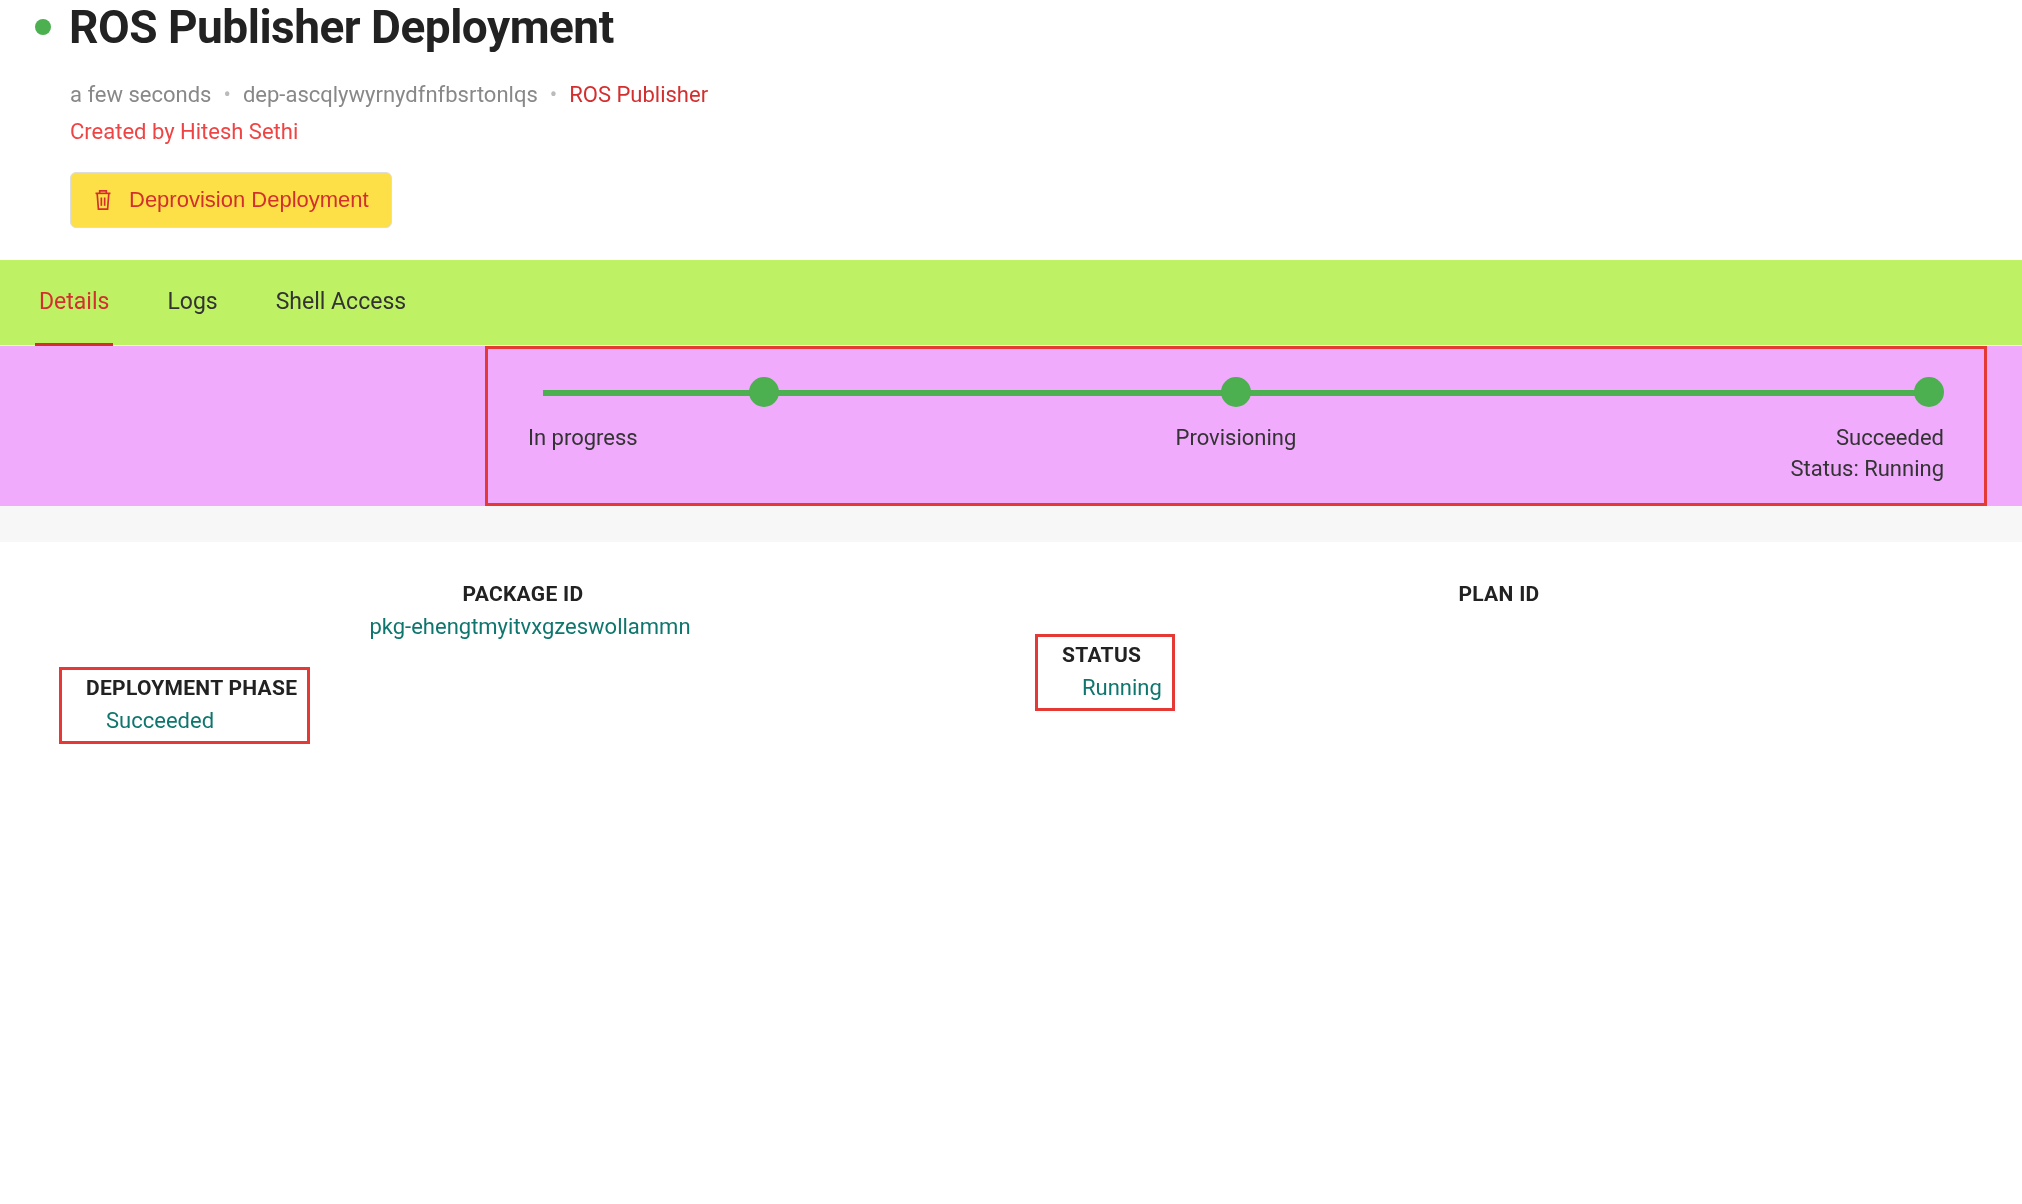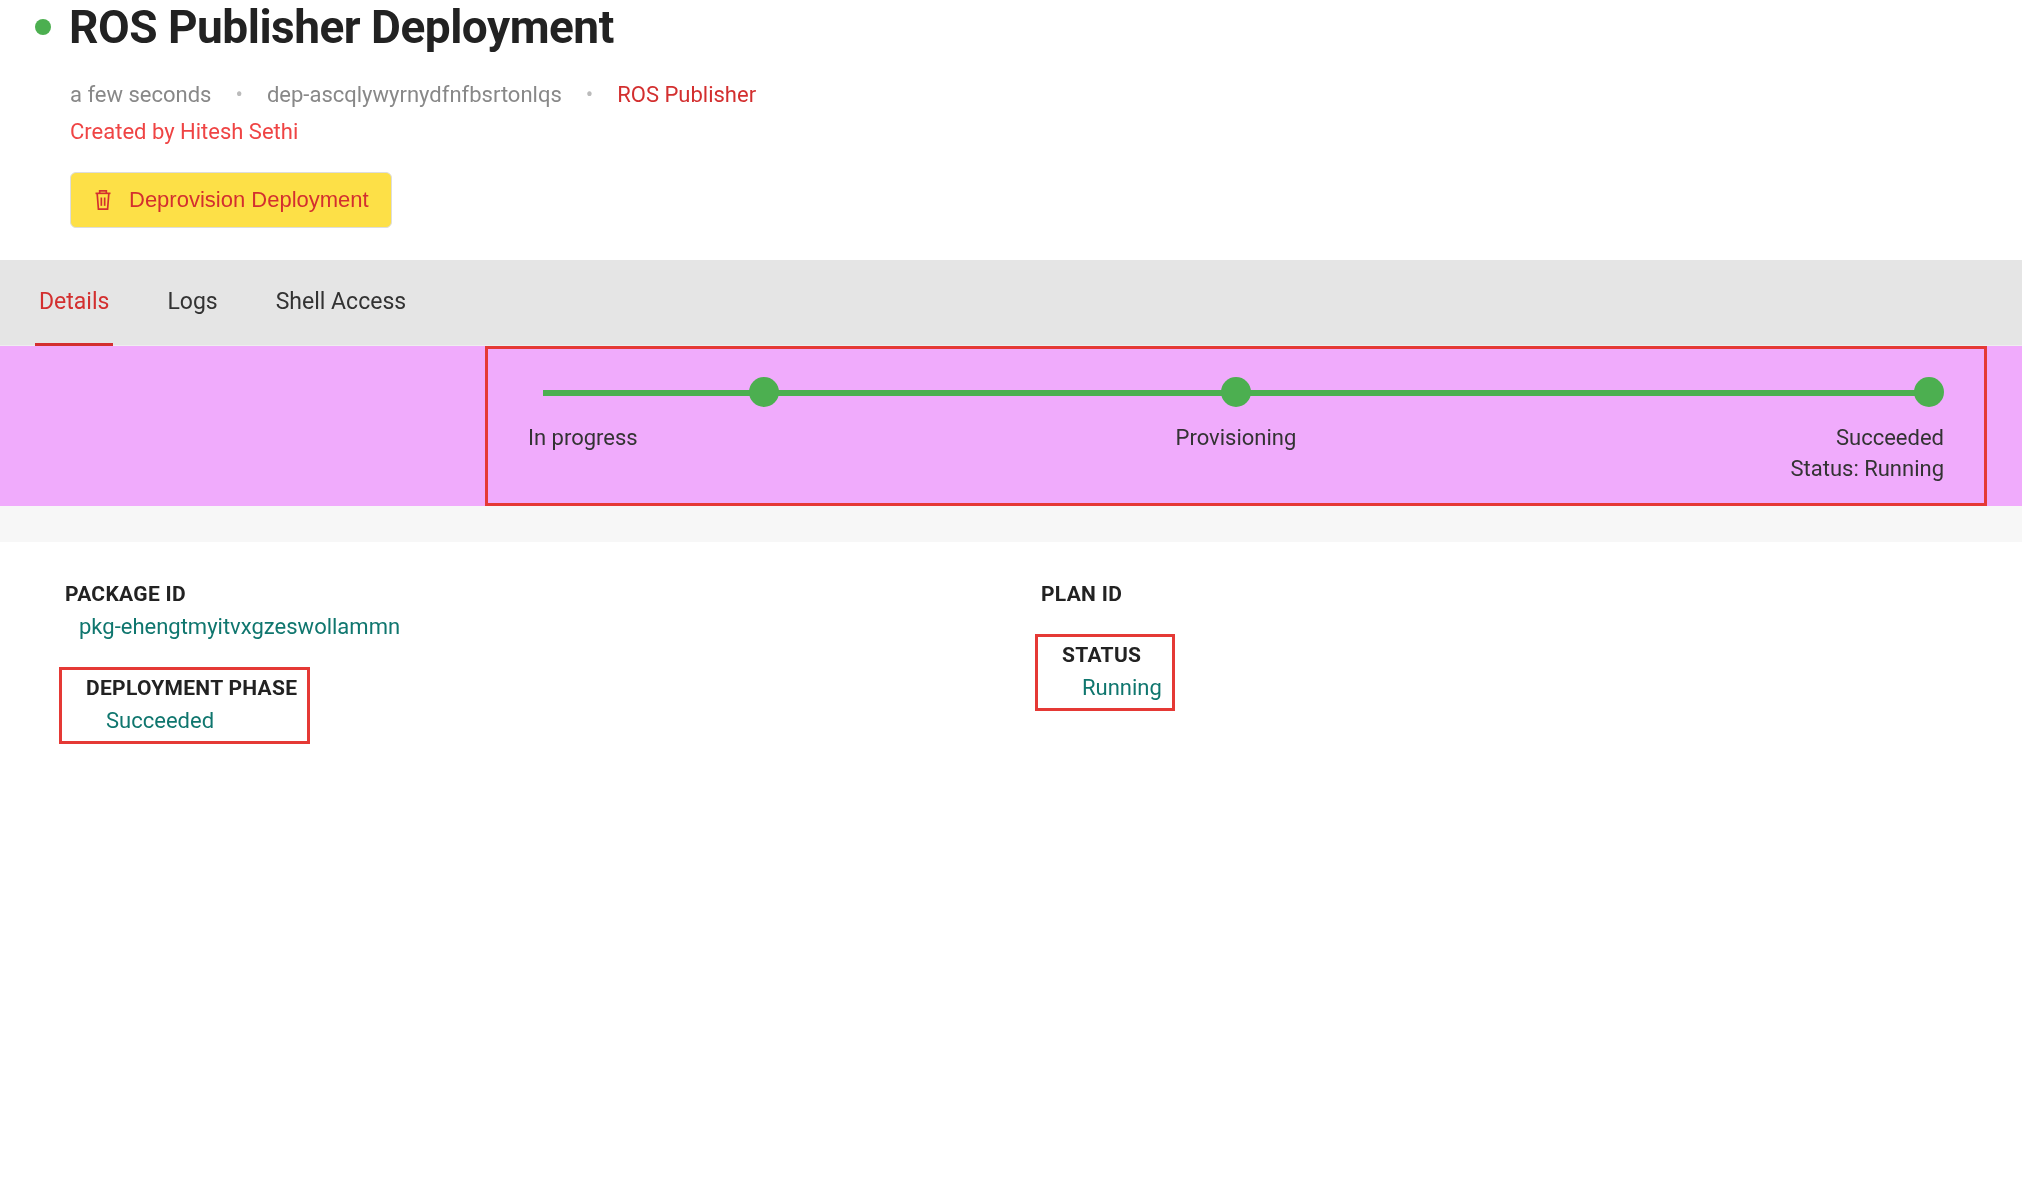--- a/index.html
+++ b/index.html
@@ -28,21 +28,21 @@
       font-size: 46px;
       font-weight: 700;
       color: #222;
       letter-spacing: -0.5px;
     }
     .meta-row {
       margin-top: 28px;
       margin-left: 35px;
       display: flex;
       align-items: center;
-      gap: 24px;
+      gap: 12px;
       color: #888;
       font-size: 22px;
     }
     .meta-sep {
       color: #bbb;
     }
     .meta-link {
       color: #d32f2f;
     }
     .created-by {
@@ -66,21 +66,21 @@
       color: #d32f2f;
       font-size: 22px;
       cursor: pointer;
     }
     .trash-icon {
       width: 20px;
       height: 24px;
     }
     .tabs-bar {
       margin-top: 32px;
-      background: #e5e5e5;
+      background: #bef264;
       border-bottom: 1px solid #eee;
       display: flex;
       gap: 50px;
       padding: 0 35px;
     }
     .tab {
       padding: 28px 4px;
       font-size: 23px;
       color: #333;
       cursor: pointer;
@@ -158,20 +158,21 @@
     .details-grid {
       padding: 40px 65px 30px 65px;
       display: flex;
       gap: 60px;
     }
     .details-col {
       flex: 1;
     }
     .detail-block {
       margin-bottom: 28px;
+      text-align: center;
     }
     .detail-label {
       font-size: 21px;
       font-weight: 700;
       color: #222;
       letter-spacing: 0.3px;
     }
     .detail-value {
       font-size: 22px;
       color: #0f766e;

